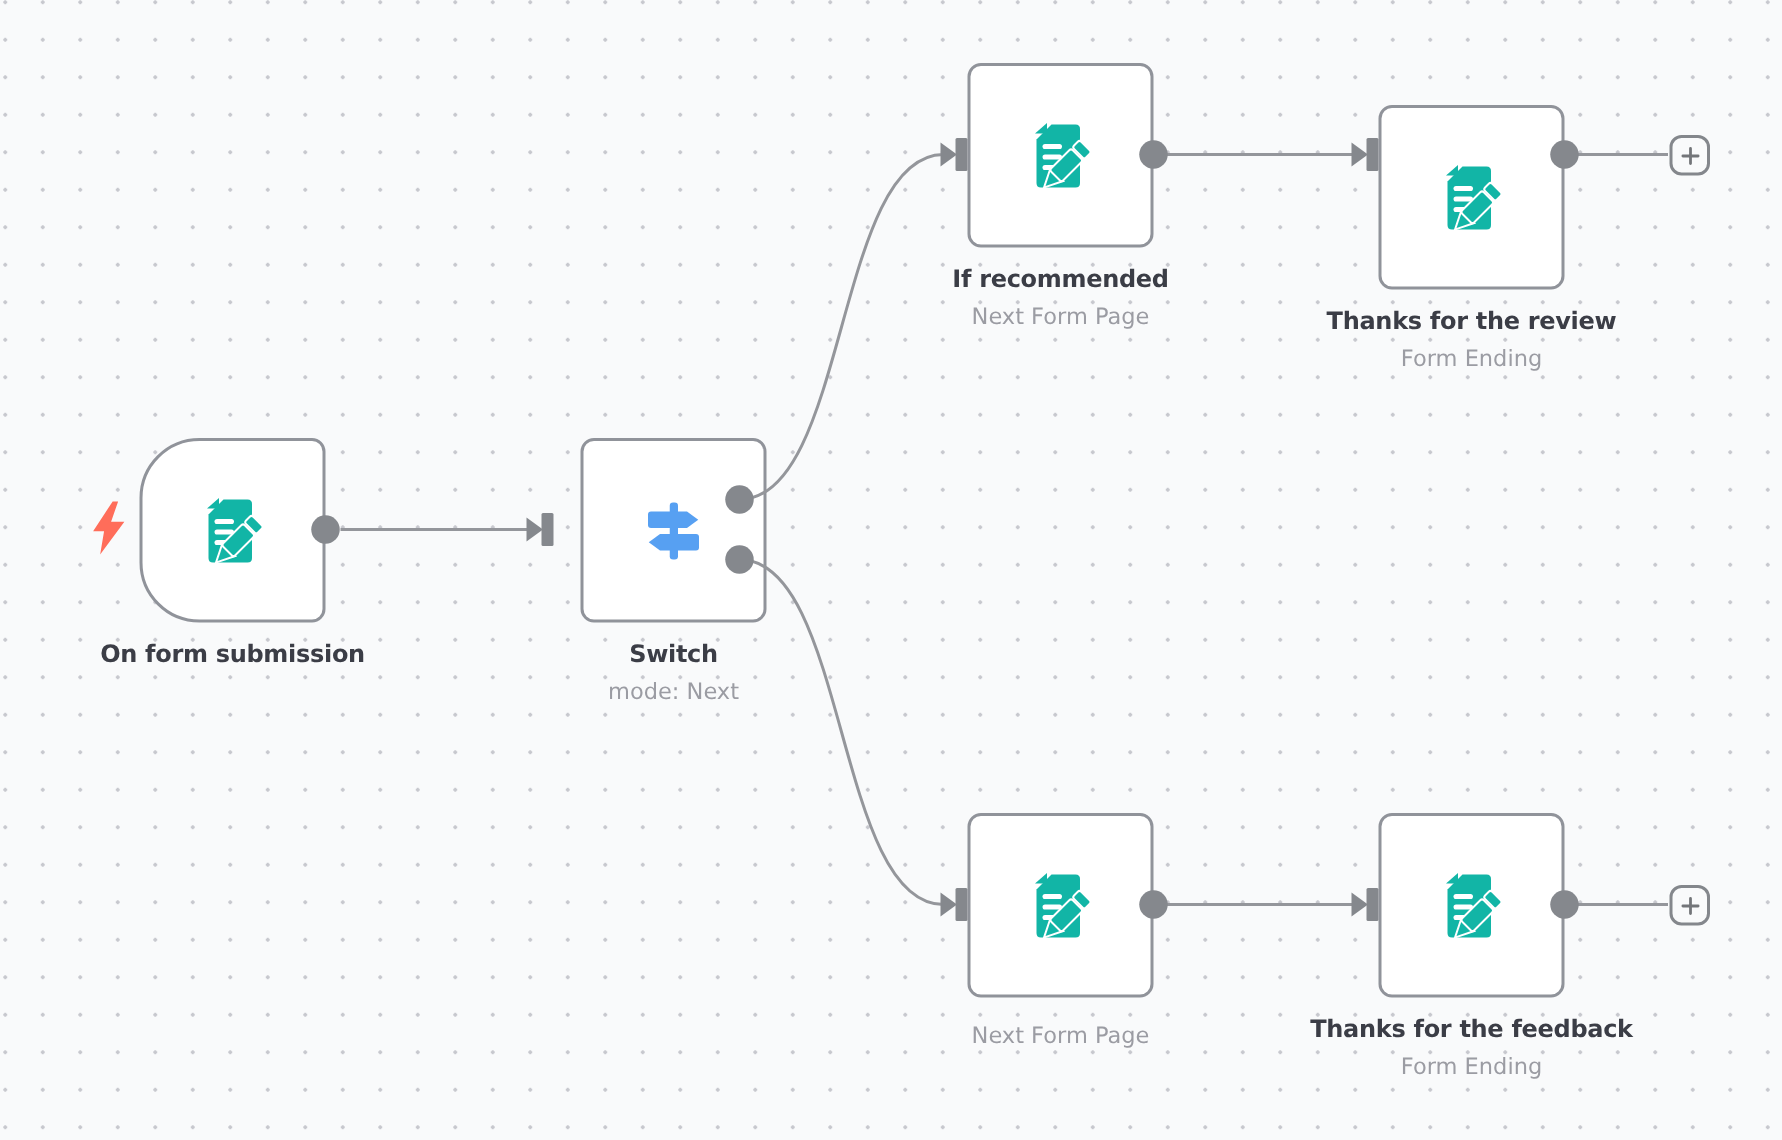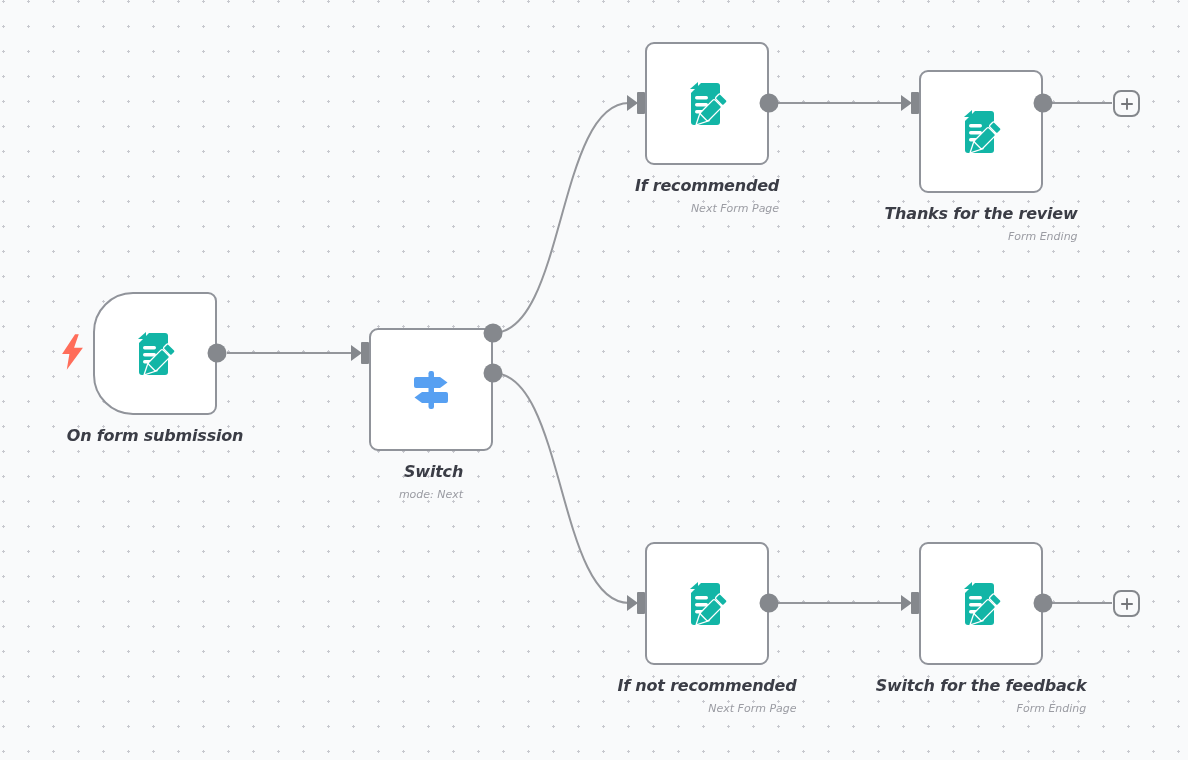--- a/index.html
+++ b/index.html
@@ -29,30 +29,30 @@
   }
   .node-box.trigger { border-radius: 40px 9px 9px 40px; }
   .node-icon { width: 52px; height: 52px; }
   .bolt-icon {
     position: absolute; left: -33px; top: 42px;
     width: 25px; height: 36px;
   }
   .node-labels {
     position: absolute; top: 134px; left: 50%;
     transform: translateX(-50%);
-    width: max-content; text-align: right; font-style: italic;
+    width: max-content; text-align: center;
   }
   .node-label {
     font-size: 16px; font-weight: bold;
     color: #3b3d46; letter-spacing: -0.2px;
     line-height: 1.3;
   }
   .node-subtitle {
     margin-top: 5px;
-    font-size: 11px; font-weight: normal;
+    font-size: 15px; font-weight: normal;
     color: #9b9ca3;
     line-height: 1.2;
   }
   .connections {
     position: absolute; left: 0; top: 0; z-index: 2;
     pointer-events: none;
   }
   .plus-btn {
     position: absolute; z-index: 3;
     width: 27px; height: 27px;
@@ -109,21 +109,21 @@
     <div class="node-box trigger">
       <svg class="node-icon">
           <use href="#i-form"></use>
         </svg>
     </div>
     <div class="node-labels">
       <div class="node-label">On form submission</div>
     </div>
   </div>
 
-  <div class="node-group" style="left:369px; top:292px;margin-top:36px;">
+  <div class="node-group" style="left:387px; top:292px;">
     <div class="node-box">
       <svg class="node-icon">
           <use href="#i-switch"></use>
         </svg>
     </div>
     <div class="node-labels">
       <div class="node-label">Switch</div>
       <div class="node-subtitle">mode: Next</div>
     </div>
   </div>
@@ -152,33 +152,32 @@
     </div>
   </div>
 
   <div class="node-group" style="left:645px; top:542px;">
     <div class="node-box">
       <svg class="node-icon">
           <use href="#i-form"></use>
         </svg>
     </div>
     <div class="node-labels">
-      <div class="node-label">If not recommended</div>
       <div class="node-subtitle">Next Form Page</div>
     </div>
   </div>
 
   <div class="node-group" style="left:919px; top:542px;">
     <div class="node-box">
       <svg class="node-icon">
           <use href="#i-form"></use>
         </svg>
     </div>
     <div class="node-labels">
-      <div class="node-label">Switch for the feedback</div>
+      <div class="node-label">Thanks for the feedback</div>
       <div class="node-subtitle">Form Ending</div>
     </div>
   </div>
 
   <svg class="connections" width="1188" height="760">
     <g stroke="#94969b" stroke-width="2" fill="none">
       <path d="M227 353 H353"></path>
       <path d="M493 333 C565 333 557 103 629 103"></path>
       <path d="M493 373 C565 373 557 603 629 603"></path>
       <path d="M769 103 H903"></path>

